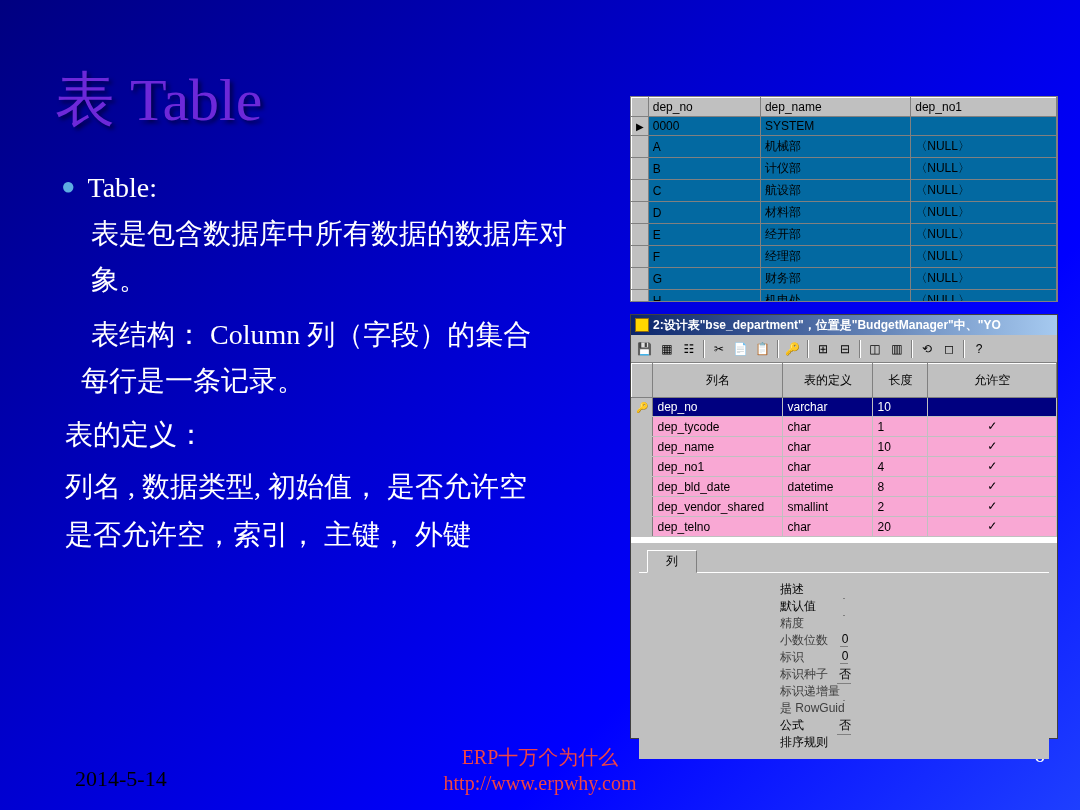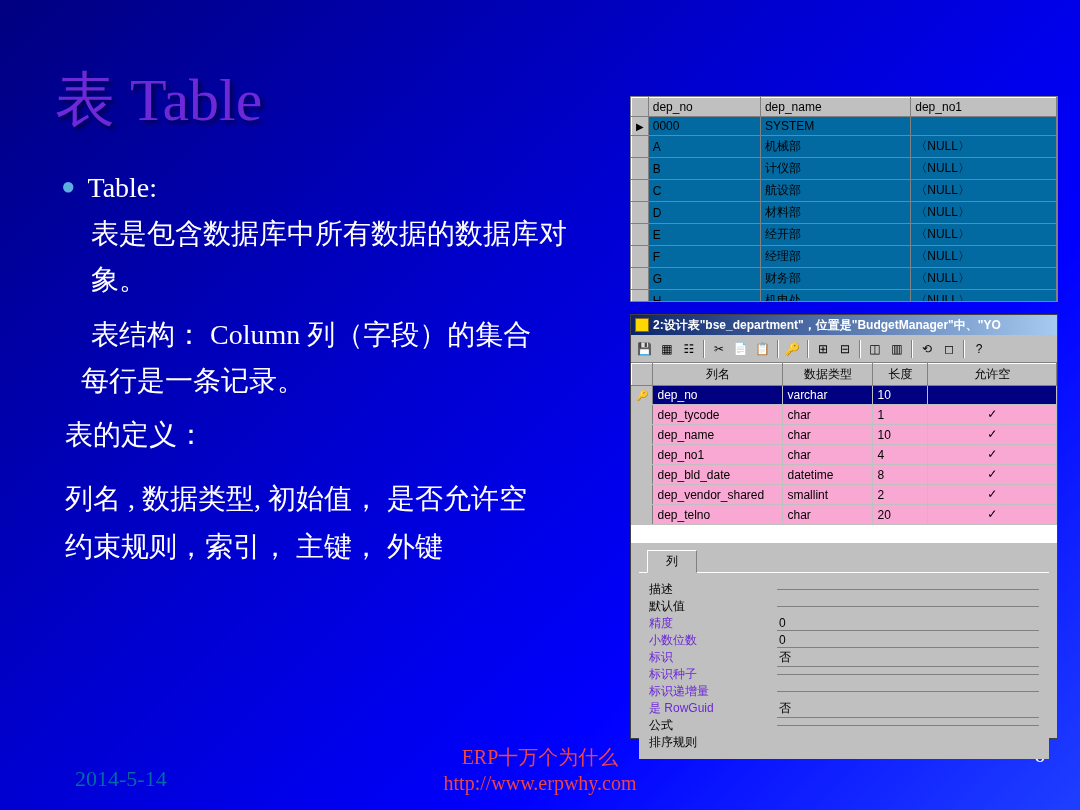--- a/index.html
+++ b/index.html
@@ -39,21 +39,21 @@
     margin-right: 12px;
     margin-left: 6px;
     font-size: 24px;
     line-height: 1.8;
   }
   .para { margin-left: 10px; }
   .footer-date {
     position: absolute;
     bottom: 18px;
     left: 75px;
-    color: #0369a1;
+    color: #000000;
     font-size: 22px;
     font-family: "Times New Roman", serif;
   }
   .footer-center {
     position: absolute;
     bottom: 14px;
     left: 50%;
     transform: translateX(-50%);
     color: #ef4444;
     font-size: 20px;
@@ -163,21 +163,21 @@
     height: 180px;
     overflow: hidden;
   }
   .schema-grid table { width: 100%; border-collapse: collapse; }
   .schema-grid th {
     background: #C0C0C0;
     border: 1px solid #808080;
     border-top-color: #fff;
     border-left-color: #fff;
     font-weight: normal;
-    padding: 2px 4px;
+    padding: 8px 4px;
     font-size: 12px;
   }
   .schema-grid td {
     border: 1px solid #C0C0C0;
     padding: 2px 4px;
     font-size: 12px;
     height: 18px;
     background: #f9a8d4;
   }
   .schema-grid .sel-cell {
@@ -211,22 +211,23 @@
     margin: 0 8px 8px 8px;
     border-top: 1px solid #fff;
     padding: 8px 10px;
     background: #C0C0C0;
   }
   .prop-row {
     display: flex;
     font-size: 12px;
     height: 17px;
     align-items: center;
-  }
-  .prop-label { width: 128px; color: #6d28d9; }
+    flex-direction: column;
+  }
+  .prop-label { width: 128px; color: #404040; }
   .prop-label.active { color: #000; }
   .prop-value {
     flex: 1;
     border-bottom: 1px solid #808080;
     color: #000;
     font-size: 12px;
     padding-left: 2px;
   }
 </style>
 </head>
@@ -242,22 +243,22 @@
   <div class="para" style="padding-left:6px;">
     <div style="text-indent:0;padding-left:20px;">表是包含数据库中所有数据的数据库对象。</div>
   </div>
   <div class="para" style="padding-left:6px;margin-top:8px;">
     <div style="padding-left:20px;">表结构： Column 列（字段）的集合</div>
   </div>
   <div class="para" style="padding-left:6px;margin-top:0;">
     <div style="padding-left:10px;">每行是一条记录。</div>
   </div>
   <div class="para" style="margin-top:8px;">表的定义：</div>
-  <div class="para" style="margin-top:18px;padding-left:0;">列名 , 数据类型, 初始值， 是否允许空</div>
-  <div class="para" style="margin-top:2px;">约束规则，索引， 主键， 外键</div>
+  <div class="para" style="margin-top:6px;padding-left:0;">列名 , 数据类型, 初始值， 是否允许空</div>
+  <div class="para" style="margin-top:2px;">是否允许空，索引， 主键， 外键</div>
 </div>
 
 <div class="footer-date">2014-5-14</div>
 <div class="footer-center">
   <div>ERP十万个为什么</div>
   <div>http://www.erpwhy.com</div>
 </div>
 <div class="footer-num">6</div>
 
 <div class="data-grid">
@@ -355,21 +356,21 @@
     <div class="tbtn">◻</div>
     <div class="tsep"></div>
     <div class="tbtn">?</div>
   </div>
   <div class="schema-grid">
     <table>
       <tbody>
           <tr>
         <th class="sel-cell"></th>
         <th style="width:130px;">列名</th>
-        <th style="width:90px;">数据类型</th>
+        <th style="width:90px;">表的定义</th>
         <th style="width:55px;">长度</th>
         <th>允许空</th>
       </tr>
       </tbody>
         <tbody id="schema-body">
           <tr class="hl">
             <td class="sel-cell">🔑</td>
             <td>dep_no</td>
             <td>varchar</td>
             <td>10</td>

